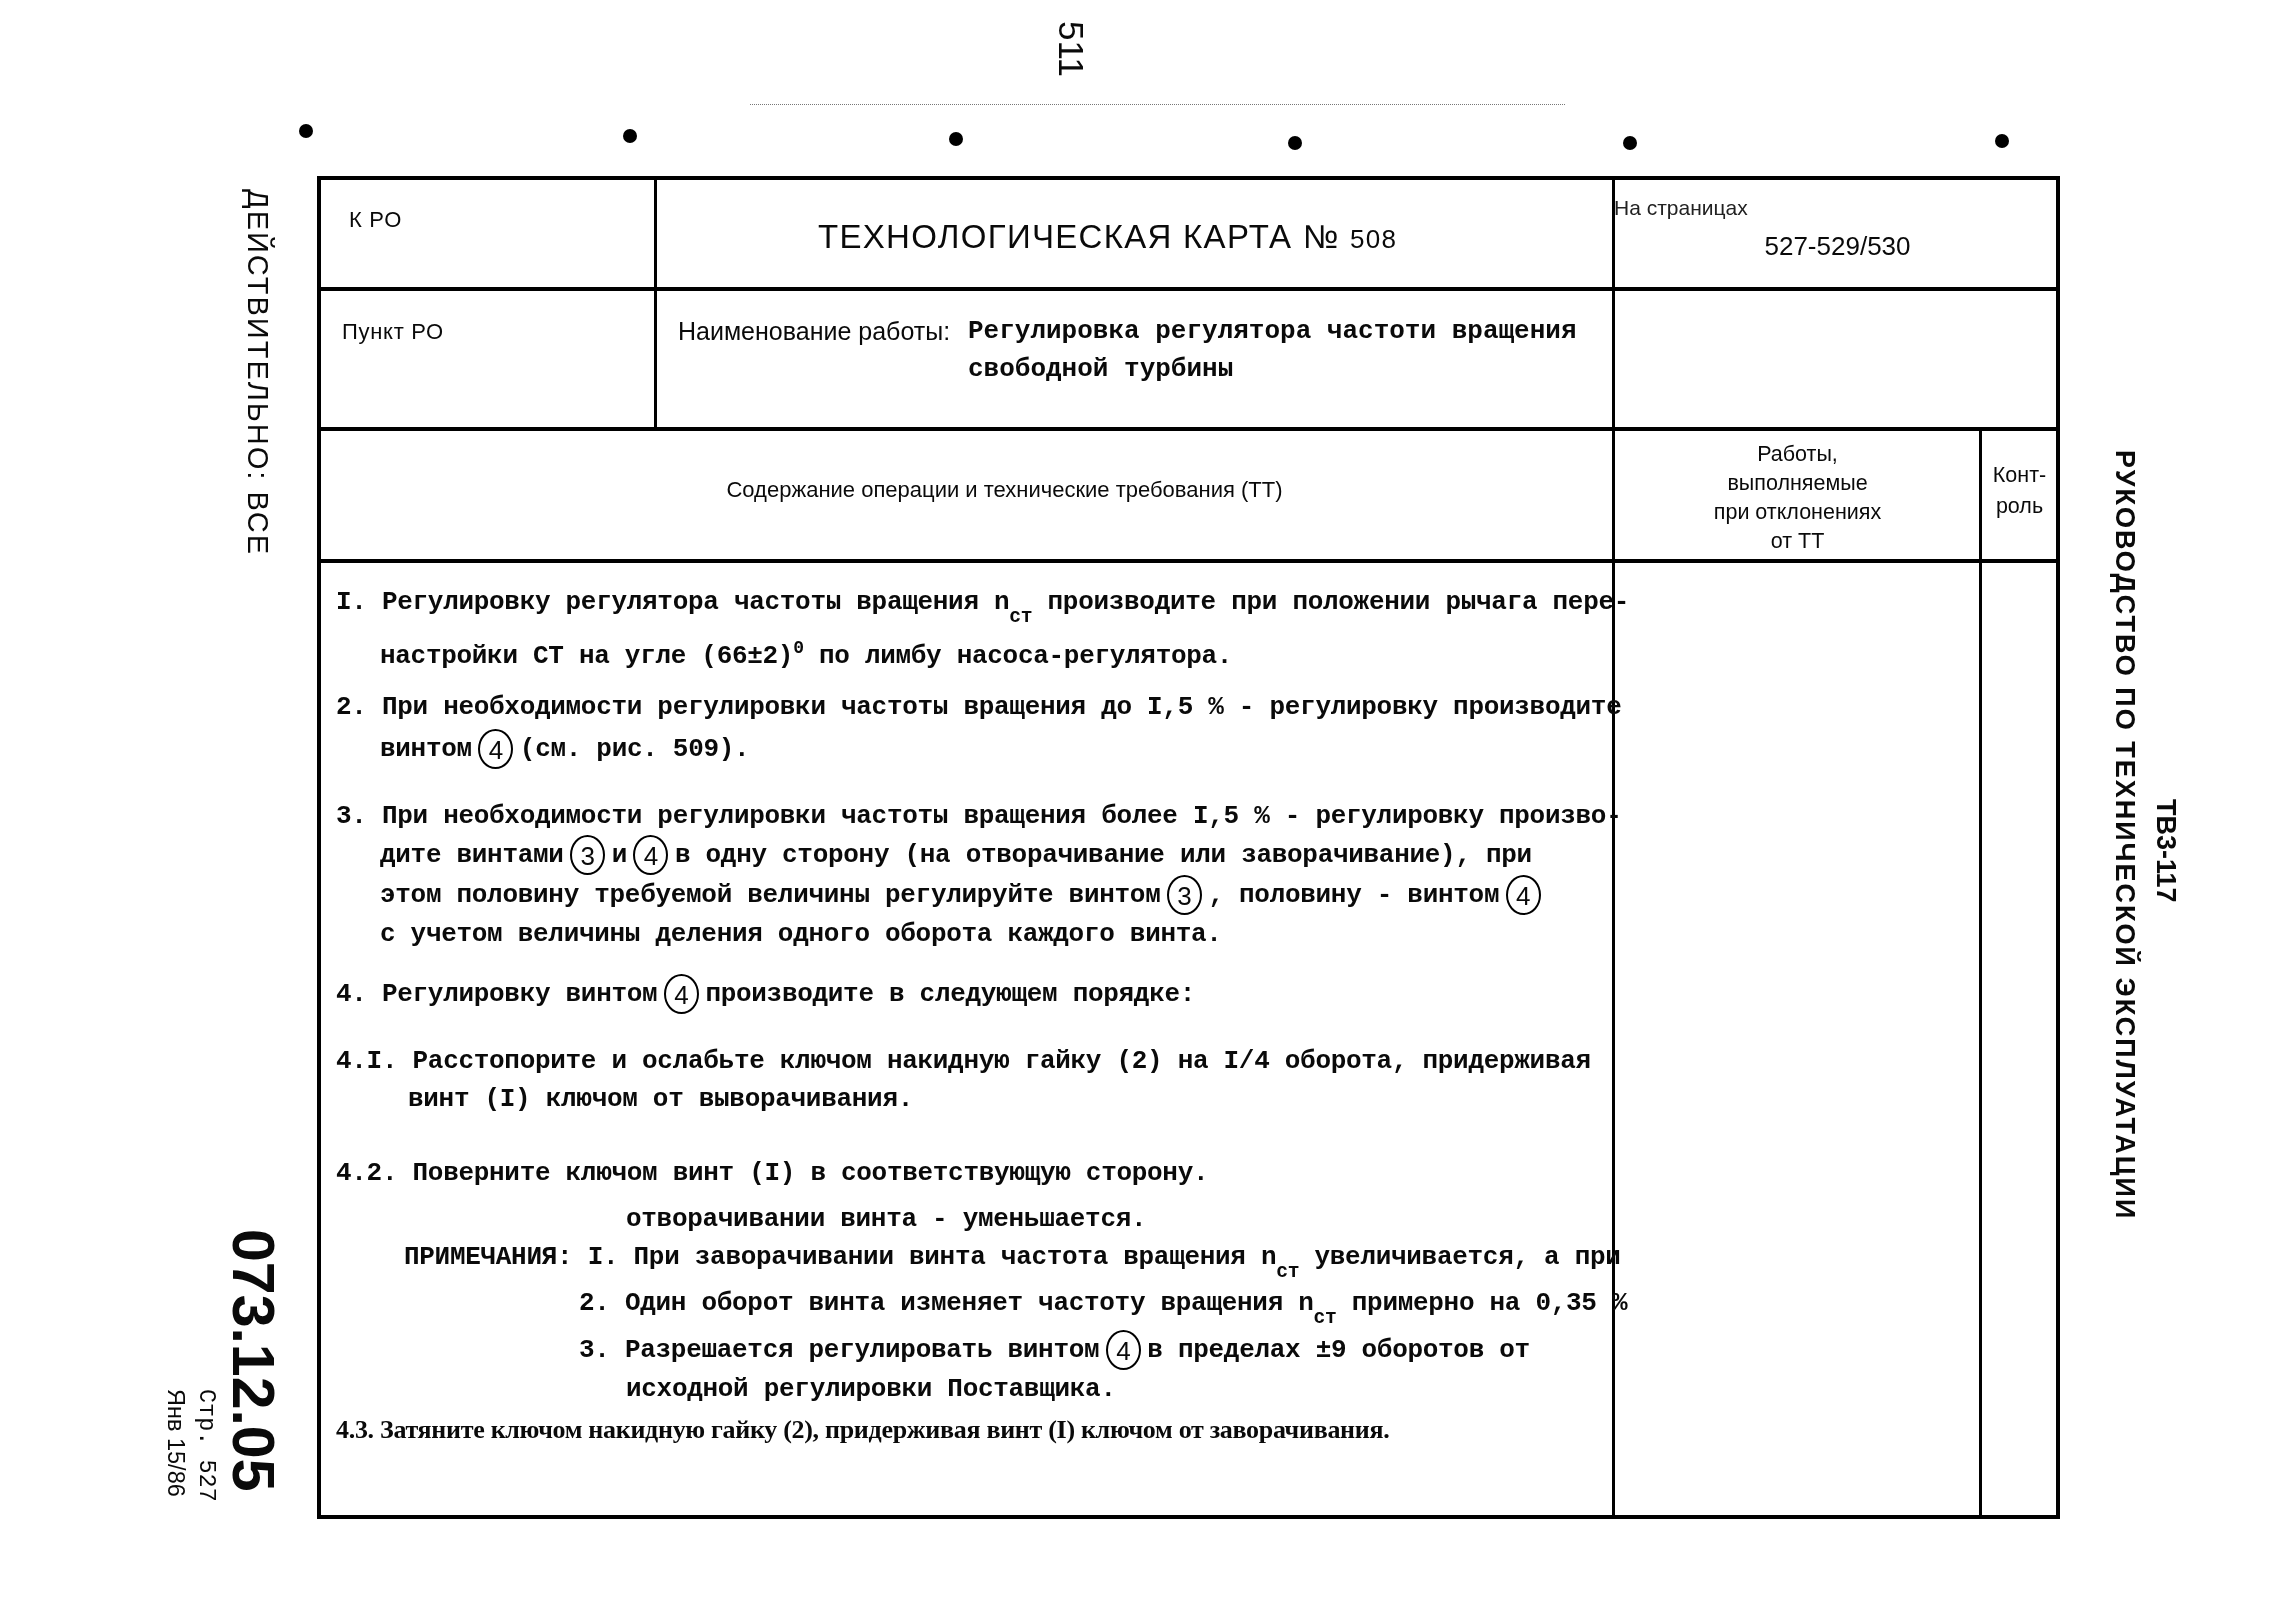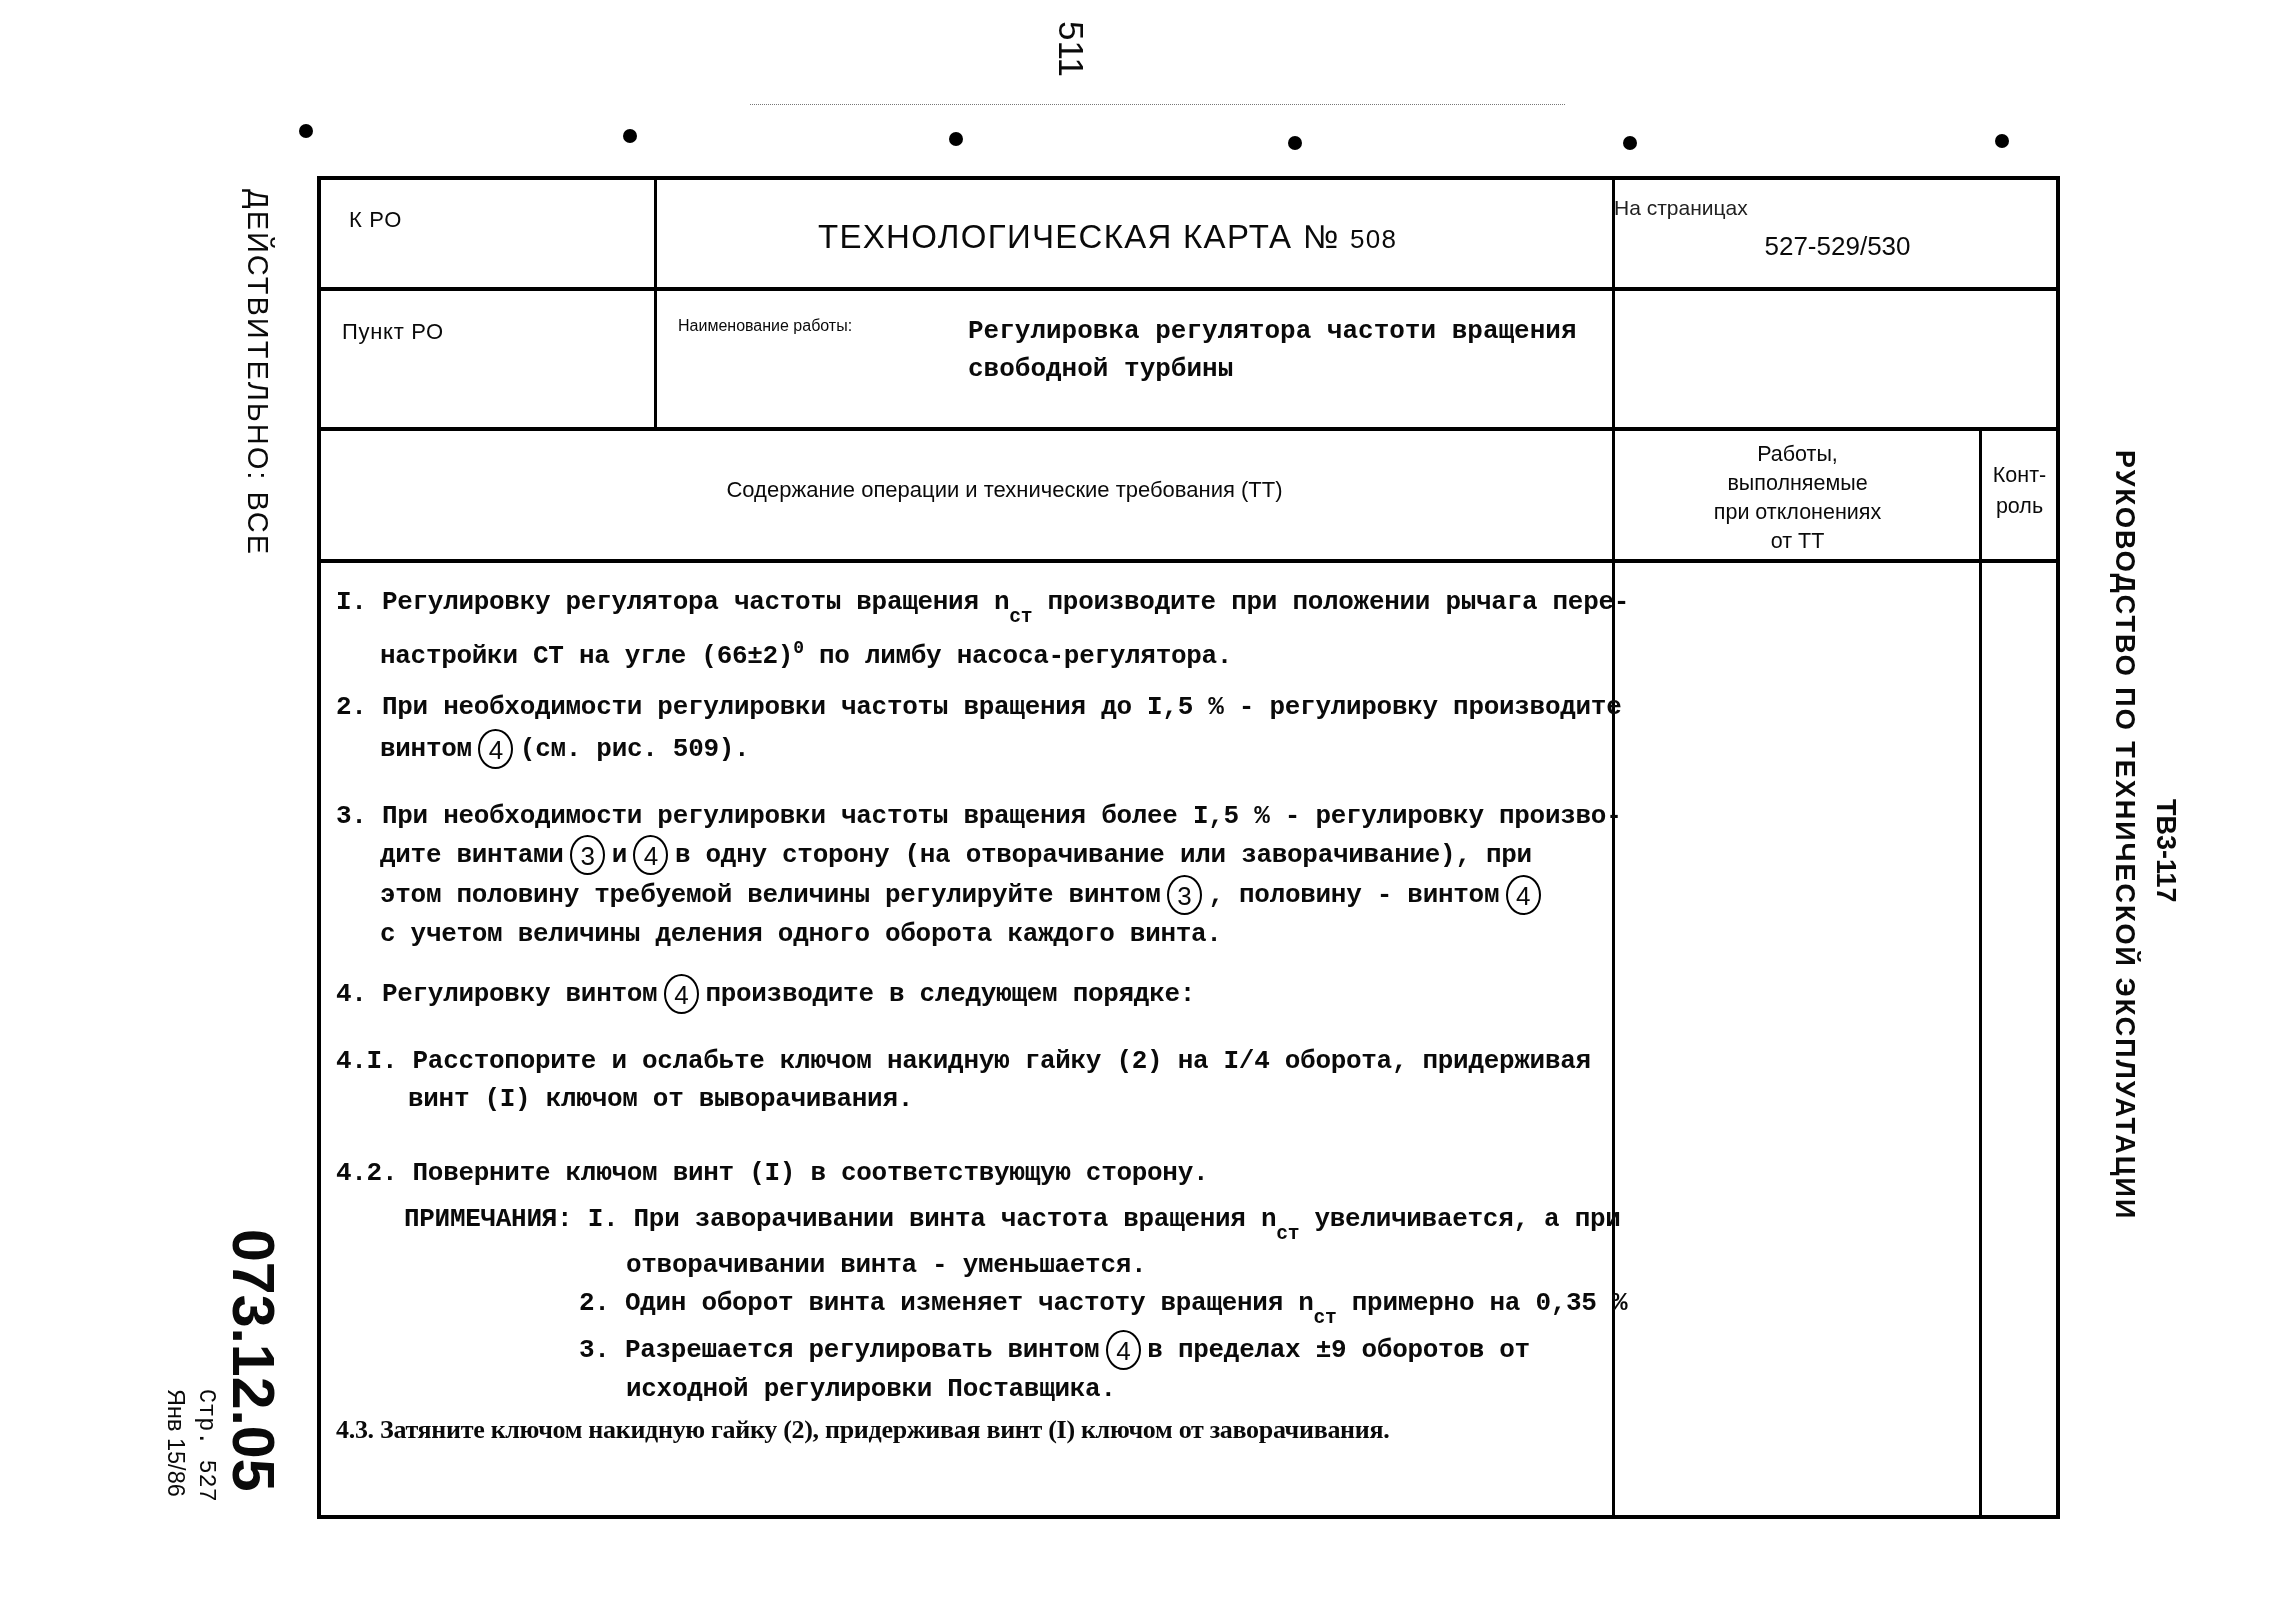--- a/index.html
+++ b/index.html
@@ -59,21 +59,21 @@
 
 <div class="abs sans cell-label" style="left:349px; top:207px;">К РО</div>
 <div class="abs sans title" style="left:818px; top:218px;">
   <span>ТЕХНОЛОГИЧЕСКАЯ КАРТА №</span>
   <span style="font-size:26px;">508</span>
 </div>
 <div class="abs sans" style="left:1614px; top:196px; width:447px; font-size:21px; color:#222;">На страницах</div>
 <div class="abs sans" style="left:1614px; top:231px; width:447px; text-align:center; font-size:26px;">527-529/530</div>
 
 <div class="abs sans cell-label" style="left:342px; top:319px;">Пункт РО</div>
-<div class="abs sans" style="left:678px; top:317px; font-size:16px;">Наименование работы:</div>
+<div class="abs sans" style="left:678px; top:317px; font-size:25px;">Наименование работы:</div>
 <div class="abs mono" style="left:968px; top:312px; font-size:26px; line-height:38px;">
   <div>Регулировка регулятора частоти вращения</div>
   <div>свободной турбины</div>
 </div>
 
 <div class="abs sans" style="left:317px; top:477px; width:1375px; text-align:center; font-size:22px;">Содержание операции и технические требования (ТТ)</div>
 <div class="abs sans" style="left:1616px; top:440px; width:363px; text-align:center; font-size:21.5px; line-height:29px;">
   <div>Работы,</div>
   <div>выполняемые</div>
   <div>при отклонениях</div>
@@ -108,22 +108,22 @@
 <div class="abs mono body-text" style="left:336px; top:1042px;">
   <div><span>4.I.</span> <span>Расстопорите и ослабьте ключом накидную гайку (2) на I/4 оборота, придерживая</span></div>
   <div style="padding-left:72px;"><span>винт (I) ключом от выворачивания.</span></div>
 </div>
 
 <div class="abs mono body-text" style="left:336px; top:1154px;">
   <div><span>4.2.</span> <span>Поверните ключом винт (I) в соответствующую сторону.</span></div>
 </div>
 
 <div class="abs mono body-text" style="left:404px; top:1200px;">
+  <div style="padding-left:222px;"><span>отворачивании винта - уменьшается.</span></div>
   <div><span>ПРИМЕЧАНИЯ:</span> <span>I.</span> <span>При заворачивании винта частота вращения n</span><sub class="s">ст</sub><span> увеличивается, а при</span></div>
-  <div style="padding-left:222px;"><span>отворачивании винта - уменьшается.</span></div>
   <div style="padding-left:175px;"><span>2.</span> <span>Один оборот винта изменяет частоту вращения n</span><sub class="s">ст</sub><span> примерно на 0,35 %</span></div>
   <div style="padding-left:175px;"><span>3.</span> <span>Разрешается регулировать винтом</span><span class="circ">4</span><span>в пределах ±9 оборотов от</span></div>
   <div style="padding-left:222px;"><span>исходной регулировки Поставщика.</span></div>
 </div>
 
 <div class="abs mono body-text" style="left:336px; top:1411px;font-family:Liberation Serif, serif;">
   <div><span>4.3.</span> <span>Затяните ключом накидную гайку (2), придерживая винт (I) ключом от заворачивания.</span></div>
 </div>
 
 

